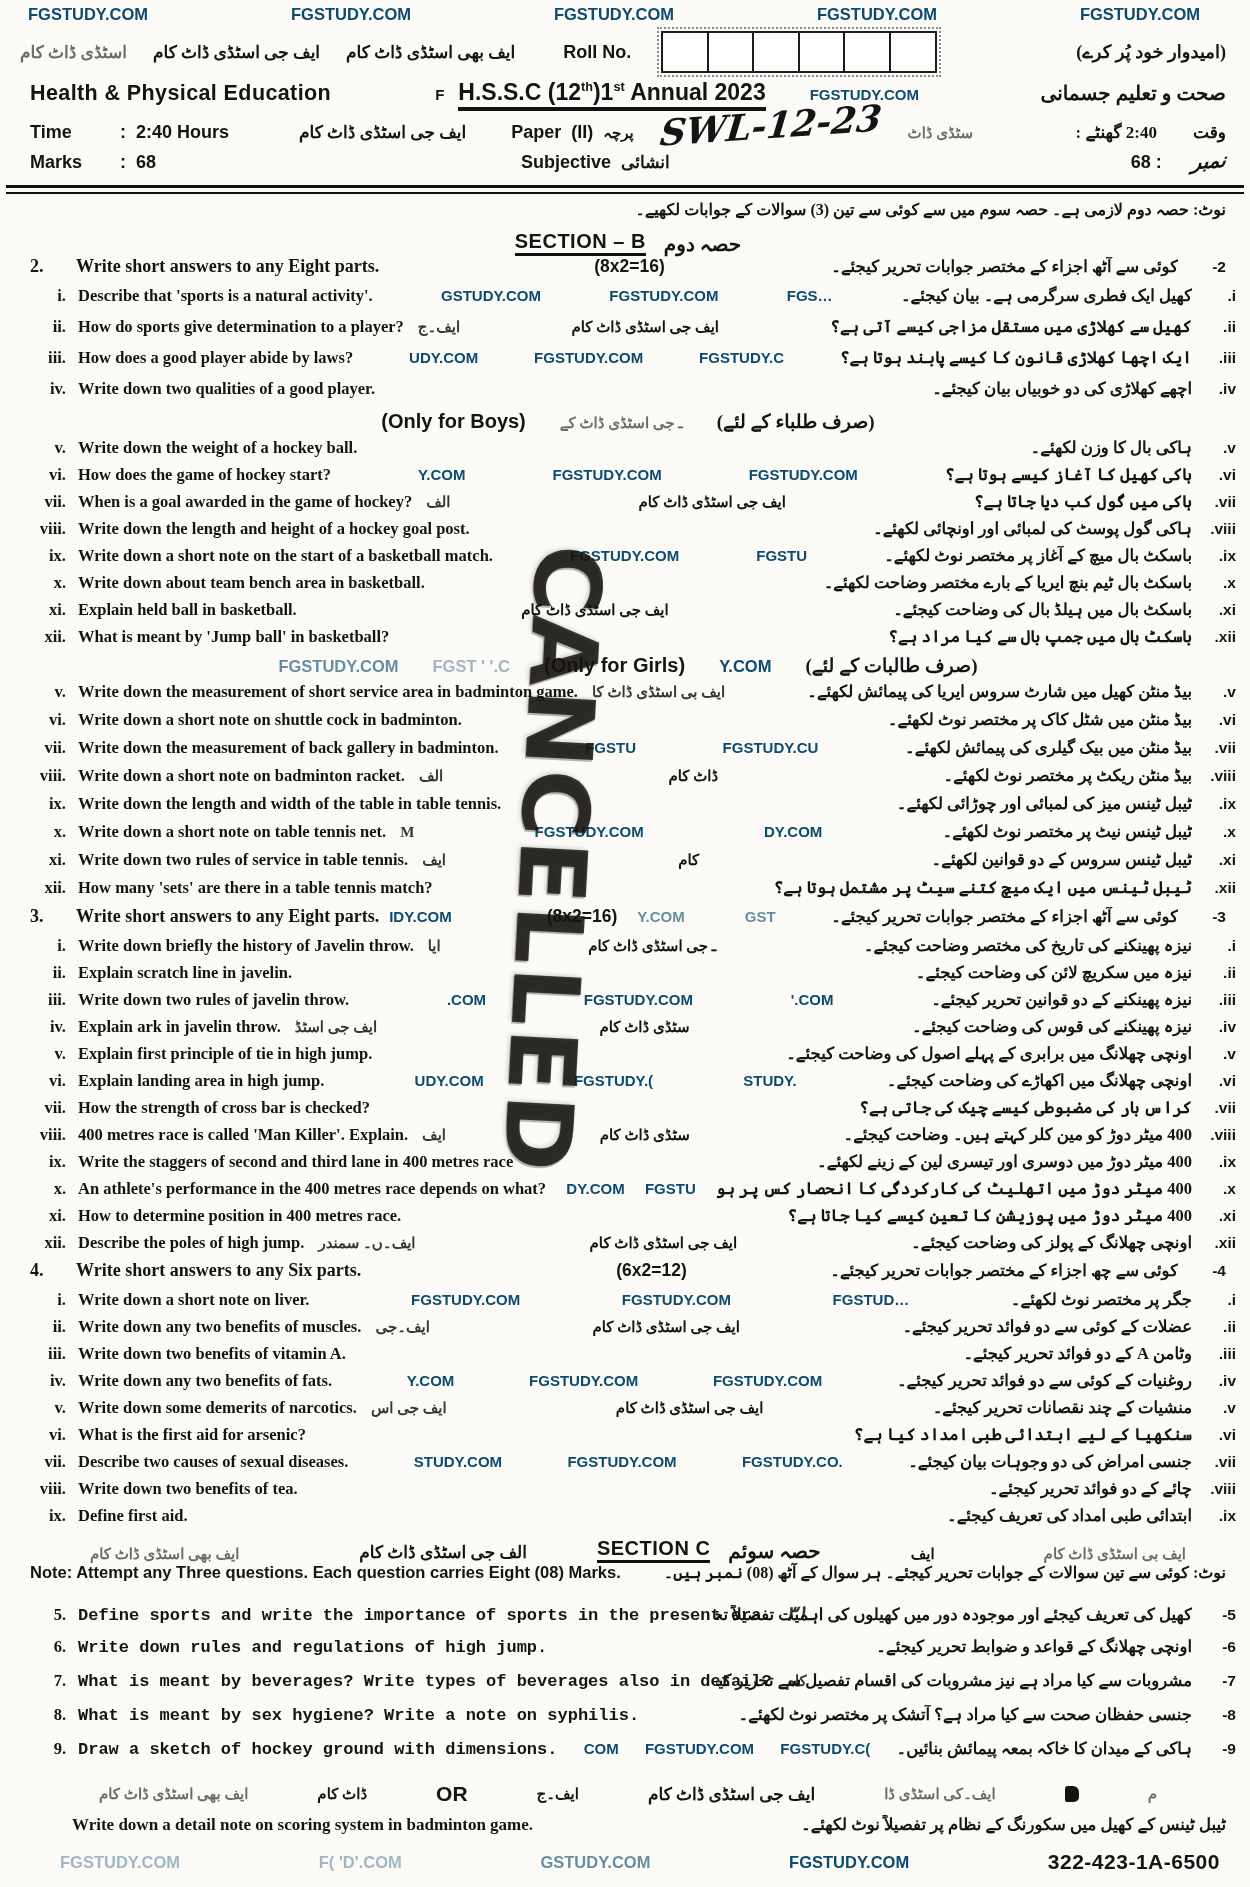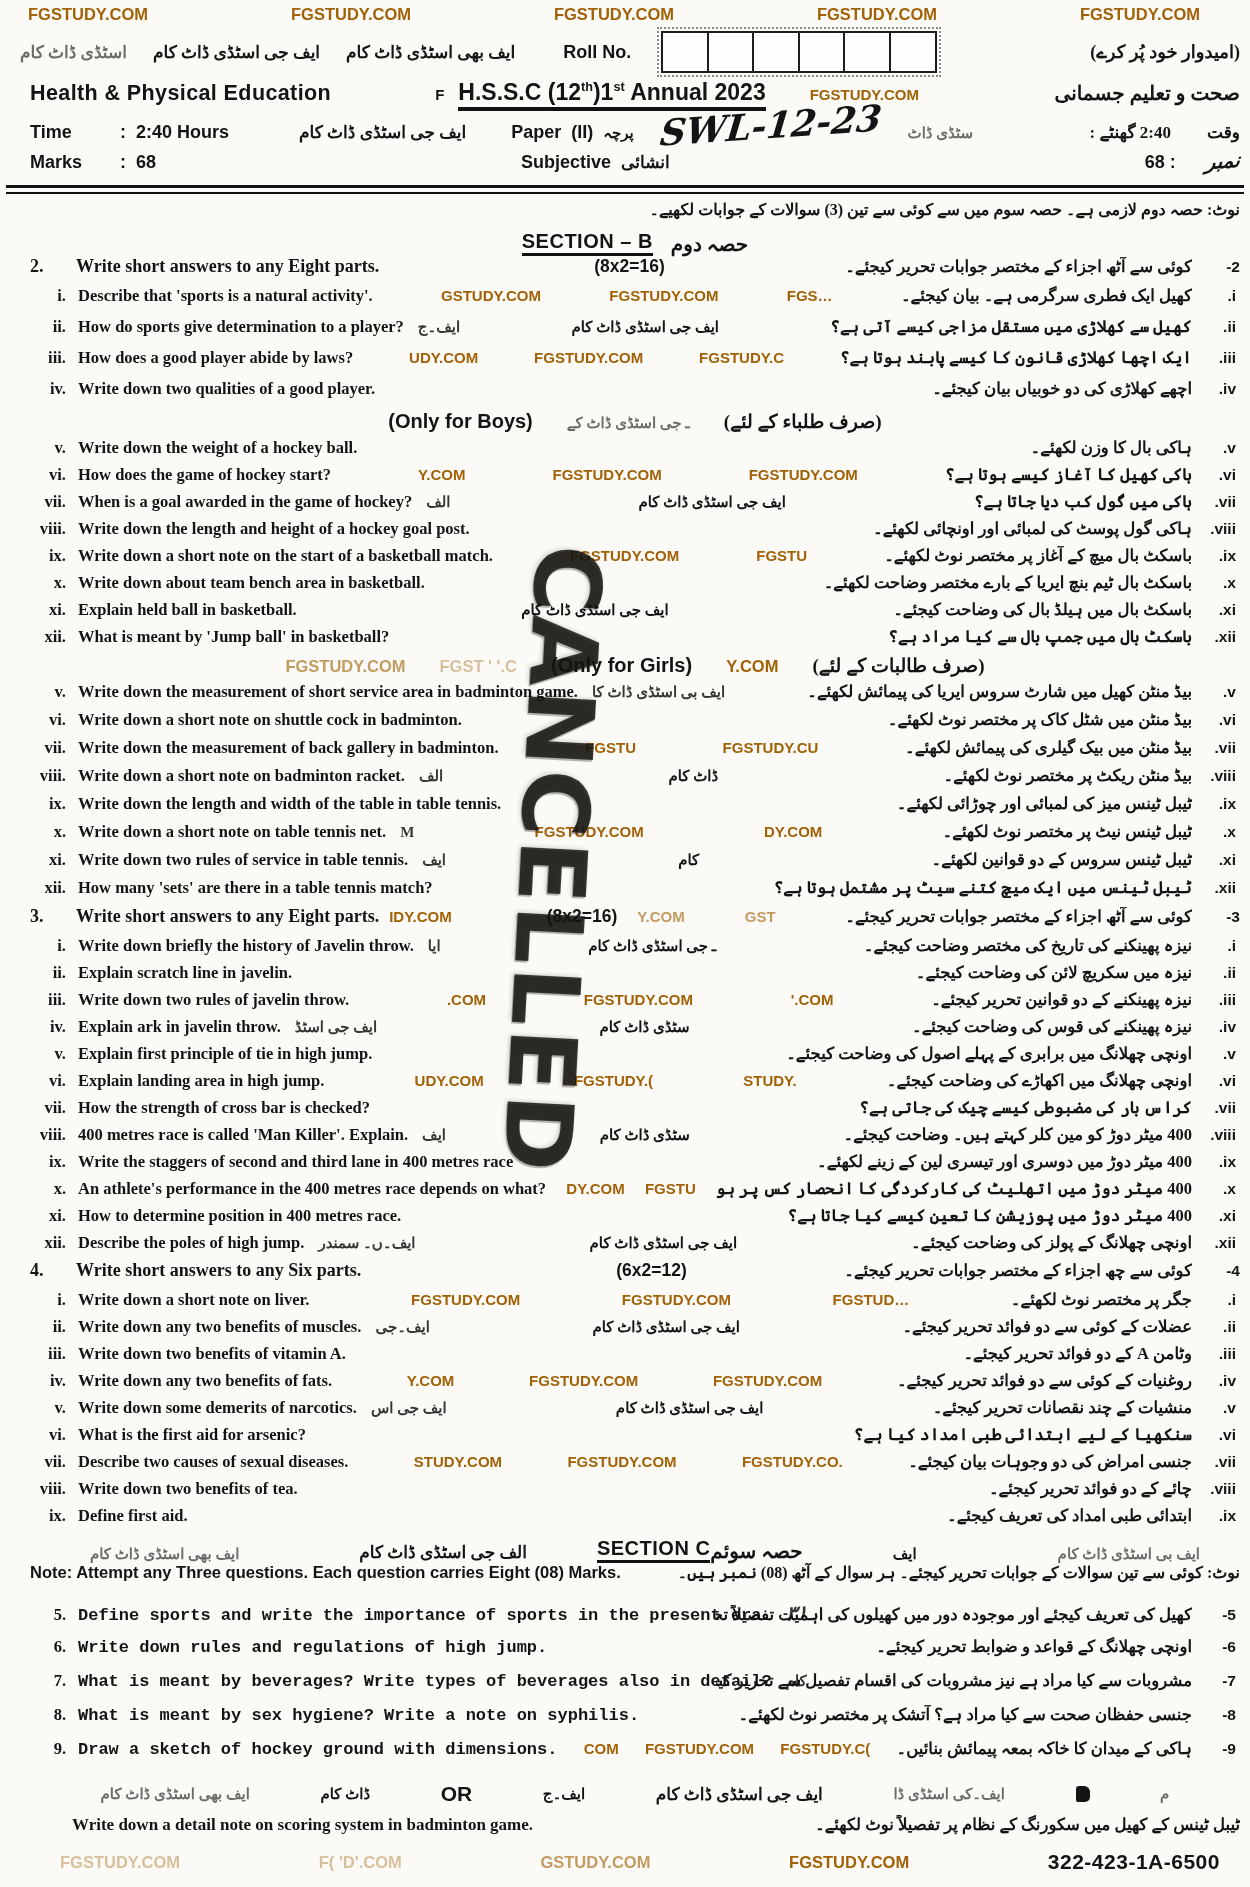--- a/index.html
+++ b/index.html
@@ -1,20 +1,20 @@
 <!DOCTYPE html>
 <html><head>
 <meta charset="utf-8">
 <style>
   html,body{margin:0;padding:0;}
   body{width:1250px;height:1887px;background:#fbfaf7;position:relative;overflow:hidden;
        font-family:"Liberation Serif",serif;color:#141414;}
   .page{position:relative;width:1250px;height:1887px;padding-top:3px;box-sizing:border-box;}
-  .r{display:flex;align-items:baseline;padding:0 10px 0 30px;box-sizing:border-box;}
-  .wm{font-family:"Liberation Sans",sans-serif;font-weight:700;font-size:16.5px;color:#a16207;white-space:nowrap;}
+  .r{display:flex;align-items:baseline;padding:0 24px 0 30px;box-sizing:border-box;}
+  .wm{font-family:"Liberation Sans",sans-serif;font-weight:700;font-size:16.5px;color:#0c4a6e;white-space:nowrap;}
   .wm.sm{font-size:15px;}
   .faint{opacity:.62;}
   .vfaint{opacity:.38;}
   .wmu{font-weight:700;font-size:17px;white-space:nowrap;direction:rtl;}
   .wmu.sm{font-size:15px;}
   
   .wmrow1{height:22px;justify-content:space-between;padding:2px 50px 0 28px;}
   .rollrow{height:54px;align-items:center;gap:26px;padding-left:20px;}
   .roll-label{font-family:"Liberation Sans",sans-serif;font-weight:700;font-size:18px;margin-left:22px;}
   .roll-boxes{display:inline-flex;border:2px dotted #8a8a8a;padding:2px;}
@@ -725,21 +725,21 @@
           <span class="urnum">.ix</span>
           <span class="urtext">ابتدائی طبی امداد کی تعریف کیجئے۔</span>
         </div>
       </div>
     </div>
 
   <div class="r secrow" style="gap:0;justify-content:flex-start;">
     <span class="wmu sm faint" style="margin-left:60px">ایف بھی اسٹڈی ڈاٹ کام</span>
     <span class="wmu" style="margin-left:120px">الف جی اسٹڈی ڈاٹ کام</span>
     <span class="sechead" style="margin-left:70px">SECTION C</span>
-    <span class="secur" style="">حصہ سوئم</span>
+    <span class="secur" style="margin-left:18px">حصہ سوئم</span>
     <span class="wmu sm" style="margin-left:90px">ایف</span>
     <span class="wmu sm faint" style="margin-left:auto;margin-right:40px">ایف بی اسٹڈی ڈاٹ کام</span>
   </div>
 
   <div class="r noterow" style="height:30px">
     <span class="notetext">Note: Attempt any Three questions. Each question carries Eight (08) Marks.</span>
     <span class="wmu" style="margin-left:auto;font-size:16px">نوٹ: کوئی سے تین سوالات کے جوابات تحریر کیجئے۔ ہر سوال کے آٹھ (08) نمبر ہیں۔</span>
   </div>
 
   <div id="c-questions" style="margin-top:10px">

